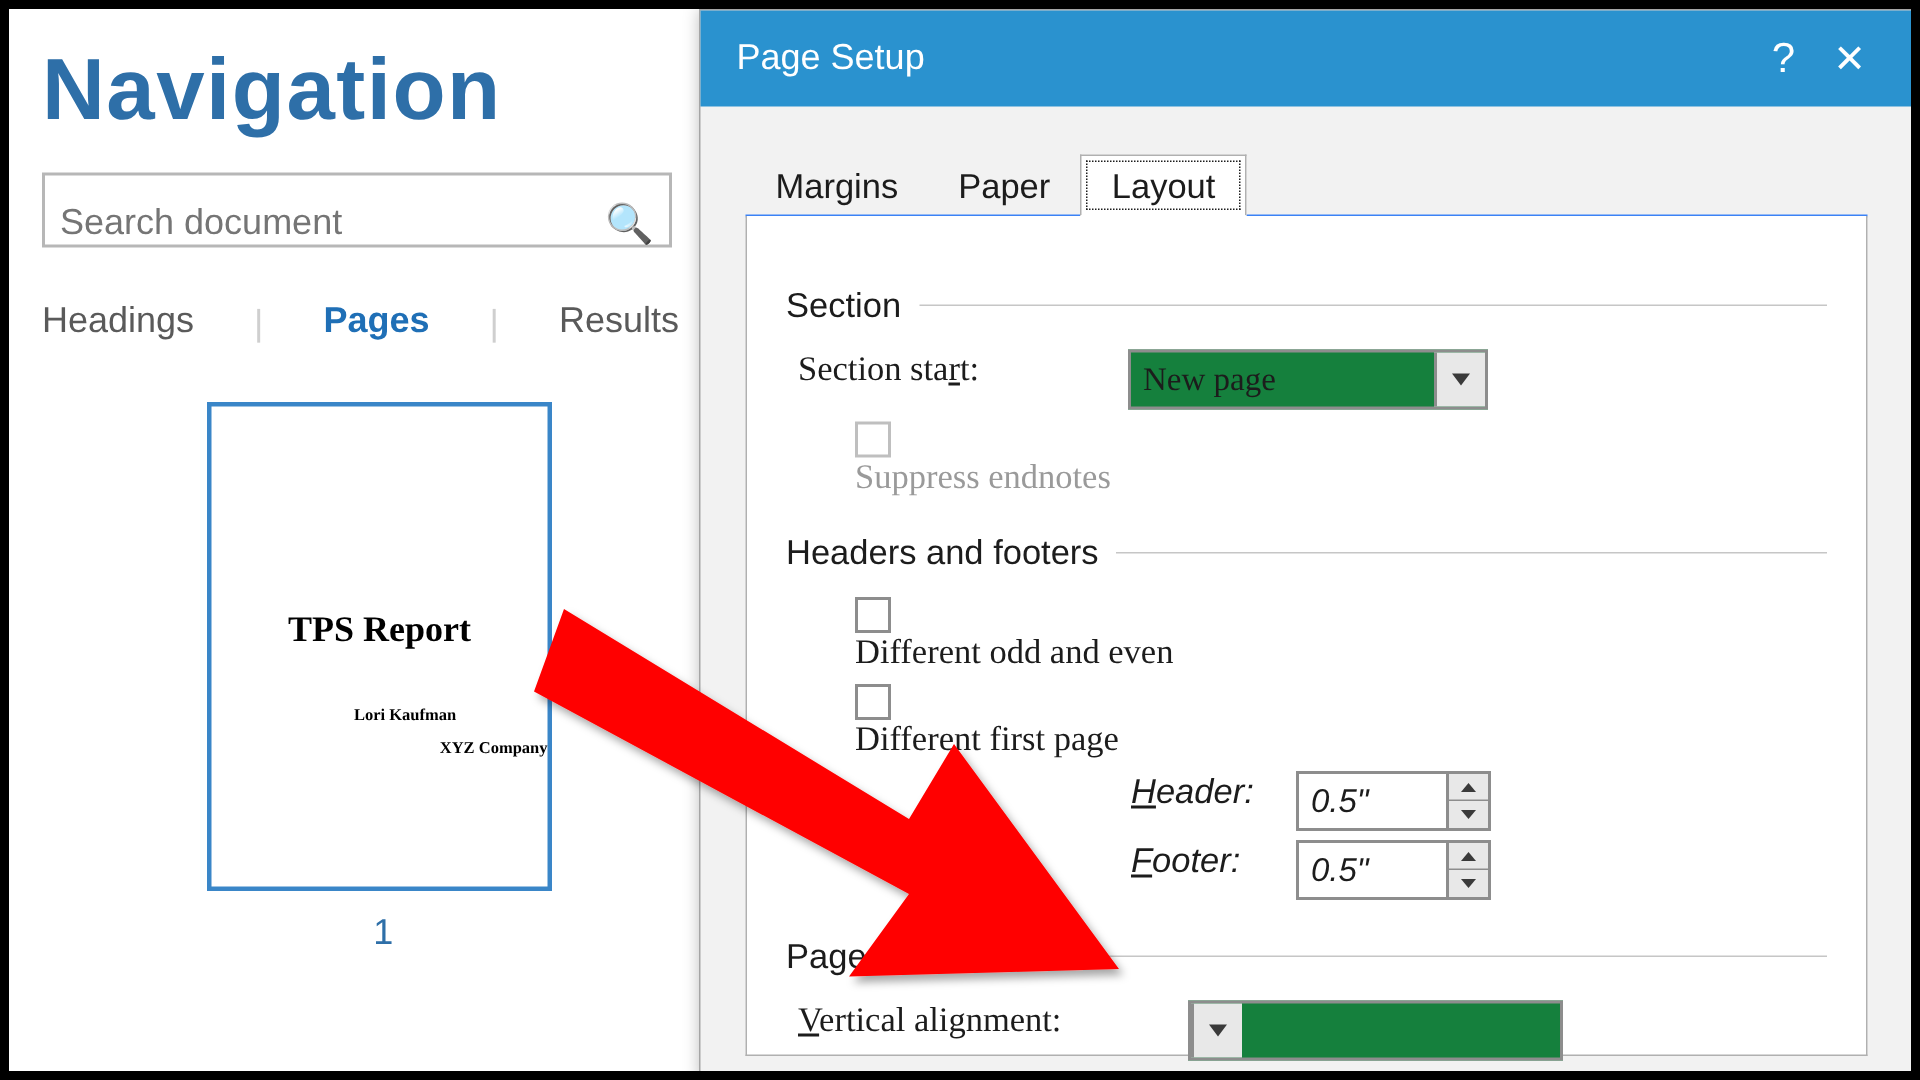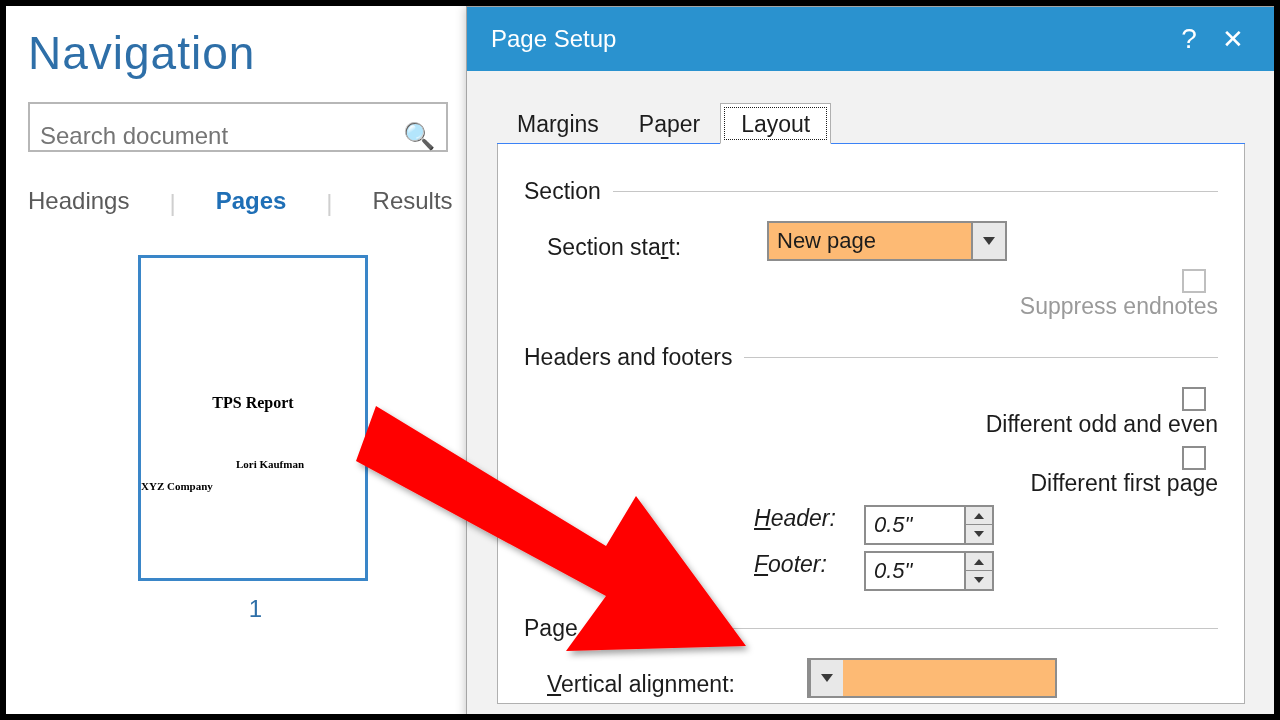--- a/index.html
+++ b/index.html
@@ -14,22 +14,22 @@
   }
 
   
   .nav-pane {
     position:absolute;
     left:22px; top:10px;
     width:430px;
     color:#2e6fa8;
   }
   .nav-title {
-    font-size:46px;
-    font-weight:400;
+    font-size:58px;
+    font-weight:700;
     color:#2e6fa8;
     margin:10px 0 22px 0;
     letter-spacing:1px;
   }
   .nav-search {
     border:2px solid #b7b7b7;
     height:50px;
     width:420px;
     display:flex;
     align-items:center;
@@ -77,37 +77,37 @@
     border:3px solid #3a86c8;
     background:#fff;
     position:relative;
   }
   .thumb .doc-title{
     position:absolute;
     top:136px; left:0; right:0;
     text-align:center;
     font-family:"Times New Roman", serif;
     font-weight:bold;
-    font-size:16px;
+    font-size:24px;
     color:#000;
   }
   .thumb .doc-line1{
     position:absolute;
     top:200px; left:0; right:0;
     text-align:center;
     font-family:"Times New Roman", serif;
     font-weight:bold;
     font-size:11px;
     color:#000;
     padding-left:34px;
   }
   .thumb .doc-line2{
     position:absolute;
     top:222px; left:0; right:0;
-    text-align:left;
+    text-align:right;
     font-family:"Times New Roman", serif;
     font-weight:bold;
     font-size:11px;
     color:#000;
   }
   .thumb-num{
     font-size:24px;
     color:#2e6fa8;
     margin-top:14px;
   }
@@ -176,40 +176,40 @@
     margin-top:-27px;
     padding:24px 26px 30px 26px;
     height:560px;
   }
 
   .group-head{
     display:flex;
     align-items:center;
     font-size:23px;
     color:#1c1c1c;
-    margin-top:10px;
+    margin-top:22px;
     margin-bottom:16px;
   }
   .group-head .line{
     flex:1 1 auto;
     height:1px;
     background:#c6c6c6;
     margin-left:12px;
   }
 
-  .row{ display:flex; align-items:flex-end; margin:8px 0 8px 23px; font-size:23px;}
+  .row{ display:flex; align-items:flex-start; margin:8px 0 8px 8px; font-size:23px;font-family:Liberation Serif, serif;}
   .row.indent2{ margin-left:46px;flex-direction:column; }
   .row .lbl{ width:220px; }
   .row .lbl.wide{ width:260px; }
   .row .lbl .u { text-decoration:underline; }
 
   .combo{
     border:2px solid #8d8d8d;
     height:40px;
-    background:#fdba74;
+    background:#15803d;
     display:flex;
     align-items:center;
     width:240px;
   }
   .combo.slim{ width:250px; }
   .combo .cval{
     flex:1 1 auto;
     padding:0 8px;
     font-size:22px;
     color:#1c1c1c;

